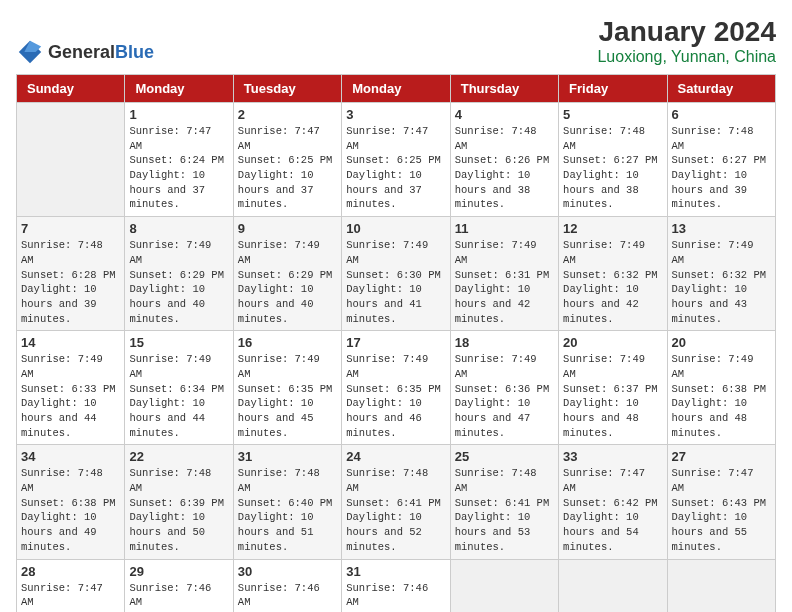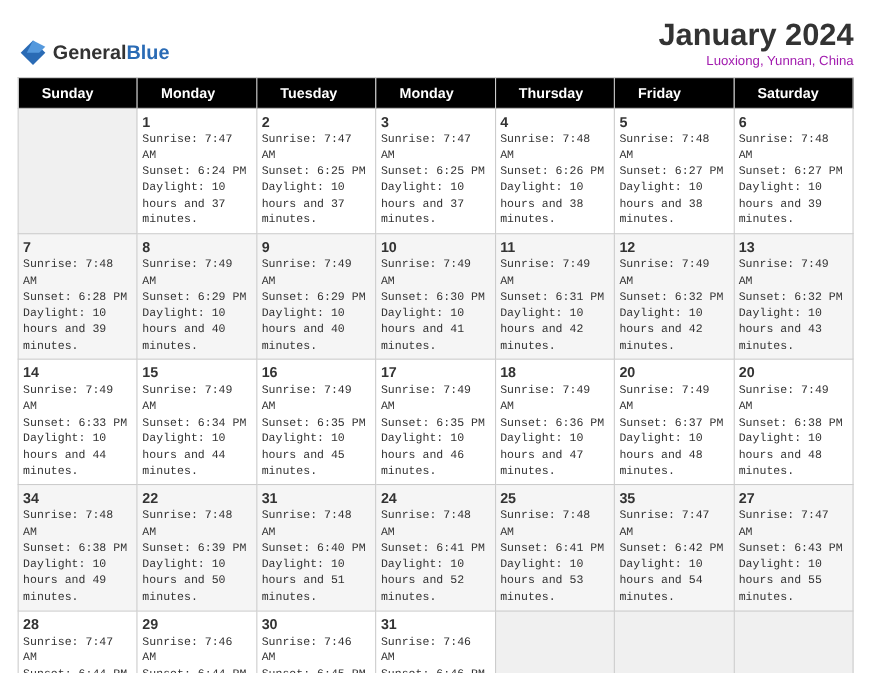--- a/index.html
+++ b/index.html
@@ -37,32 +37,32 @@
     }
     .title-area {
       text-align: right;
     }
     .month-title {
       font-size: 28px;
       font-weight: bold;
       color: #333;
     }
     .location-title {
-      font-size: 12px;
-      color: #a21caf;
+      font-size: 16px;
+      color: #15803d;
     }
     table {
       width: 100%;
       border-collapse: collapse;
       font-size: 11px;
     }
     thead tr th {
-      background-color: #000000;
+      background-color: #b91c1c;
       color: #fff;
-      padding: 6px 21px;
+      padding: 6px 10px;
       text-align: left;
       font-size: 13px;
       font-weight: bold;
       border: 1px solid #ccc;
     }
     tbody tr td {
       border: 1px solid #ccc;
       vertical-align: top;
       padding: 4px;
       width: calc(100%/7);
@@ -225,21 +225,21 @@
         </td>
         <td>
           <span class="day-number">24</span>
           <div class="day-info">Sunrise: 7:48 AM<br>Sunset: 6:41 PM<br>Daylight: 10 hours and 52 minutes.</div>
         </td>
         <td>
           <span class="day-number">25</span>
           <div class="day-info">Sunrise: 7:48 AM<br>Sunset: 6:41 PM<br>Daylight: 10 hours and 53 minutes.</div>
         </td>
         <td>
-          <span class="day-number">35</span>
+          <span class="day-number">33</span>
           <div class="day-info">Sunrise: 7:47 AM<br>Sunset: 6:42 PM<br>Daylight: 10 hours and 54 minutes.</div>
         </td>
         <td>
           <span class="day-number">27</span>
           <div class="day-info">Sunrise: 7:47 AM<br>Sunset: 6:43 PM<br>Daylight: 10 hours and 55 minutes.</div>
         </td>
       </tr>
       <tr>
         <td>
           <span class="day-number">28</span>

